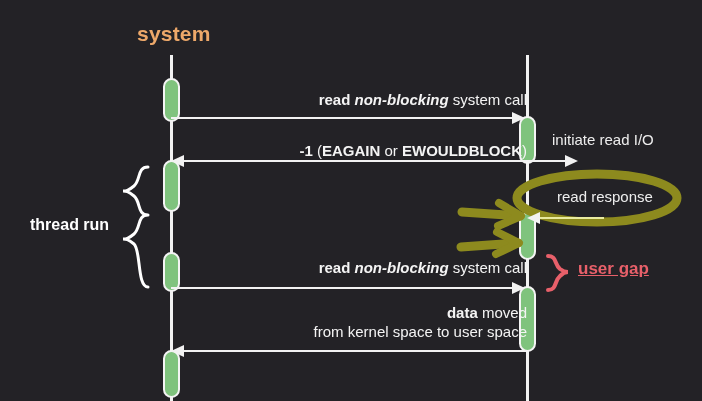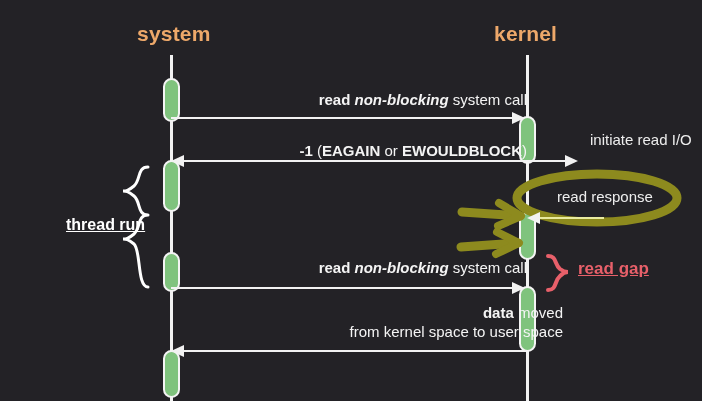--- a/index.html
+++ b/index.html
@@ -89,40 +89,37 @@
     font-size: 17px;
     font-weight: bold;
     text-decoration: underline;
     white-space: nowrap;
   }
   .annot-white {
     position: absolute;
     color: #ffffff;
     font-size: 16px;
     font-weight: bold;
-    text-decoration: underline;
     white-space: nowrap;
-    margin-left: 36px;
   }
 
   svg.overlay {
     position: absolute;
     left: 0; top: 0;
     width: 702px;
     height: 401px;
     pointer-events: none;
   }
 </style>
 </head>
 <body>
 
 <div id="stage">
 
   <div class="lifeline-label" id="thread-label">system</div>
-  <div class="lifeline-label" id="kernel-label">kernel</div>
 
   <div class="lifeline" id="thread-lifeline"></div>
   <div class="lifeline" id="kernel-lifeline"></div>
 
   <div class="activation" style="left:163px; top:78px; height:44px;"></div>
   <div class="activation" style="left:163px; top:160px; height:52px;"></div>
   <div class="activation" style="left:163px; top:252px; height:40px;"></div>
   <div class="activation" style="left:163px; top:350px; height:48px;"></div>
 
   <div class="activation" style="left:519px; top:116px; height:48px;"></div>
@@ -134,25 +131,25 @@
   <div class="arrowhead arrow-right" style="left:512px; top:112px;"></div>
 
   <div class="msg-label" style="left:171px; top:133px; width:356px;margin-top:8px;"><b>-1</b> (<b>EAGAIN</b> or <b>EWOULDBLOCK</b>)</div>
   <div class="msg-line" style="left:178px; top:160px; width:349px;"></div>
   <div class="arrowhead arrow-left" style="left:171px; top:155px;"></div>
 
   <div class="msg-label" style="left:171px; top:258px; width:356px;"><b>read</b> <i>non-blocking</i> system call</div>
   <div class="msg-line" style="left:171px; top:287px; width:348px;"></div>
   <div class="arrowhead arrow-right" style="left:512px; top:282px;"></div>
 
-  <div class="msg-label" style="left:171px; top:303px; width:356px;margin-left:36px;"><b>data</b> moved<br>from kernel space to user space</div>
+  <div class="msg-label" style="left:171px; top:303px; width:356px;"><b>data</b> moved<br>from kernel space to user space</div>
   <div class="msg-line" style="left:178px; top:350px; width:349px;"></div>
   <div class="arrowhead arrow-left" style="left:171px; top:345px;"></div>
 
-  <div class="side-note" style="left:552px; top:131px;margin-left:38px;">initiate read I/O</div>
+  <div class="side-note" style="left:552px; top:131px;">initiate read I/O</div>
   <div class="msg-line" style="left:527px; top:160px; width:40px;"></div>
   <div class="arrowhead arrow-right" style="left:565px; top:155px;"></div>
 
   <svg class="overlay" viewBox="0 0 702 401">
 
     <ellipse cx="597" cy="198" rx="80" ry="24" fill="none" stroke="#8d8a1e" stroke-width="9"></ellipse>
 
     <path d="M 462 212 L 520 216" stroke="#8d8a1e" stroke-width="9" stroke-linecap="round" fill="none"></path>
     <path d="M 499 203 L 521 216 L 498 226" stroke="#8d8a1e" stroke-width="8" stroke-linecap="round" stroke-linejoin="round" fill="none"></path>
 
@@ -166,15 +163,15 @@
 
     <path d="M 548 256 C 557 256 554 264 560 269 C 564 272 566 272 568 272
              C 566 272 564 272 560 276 C 554 281 557 290 548 290" stroke="#e8606a" stroke-width="4" fill="none" stroke-linecap="round"></path>
   </svg>
 
   <div class="side-note" style="left:557px; top:188px;text-align:right;">read response</div>
   <div class="msg-line" style="left:534px; top:217px; width:70px; background:#e9eba0;"></div>
   <div class="arrowhead arrow-left" style="left:527px; top:212px;"></div>
 
   <div class="annot-white" style="left:30px; top:216px;">thread run</div>
-  <div class="annot-red" style="left:578px; top:259px;">read gap</div>
+  <div class="annot-red" style="left:578px; top:259px;">user gap</div>
 
 </div>
 
 </body></html>

